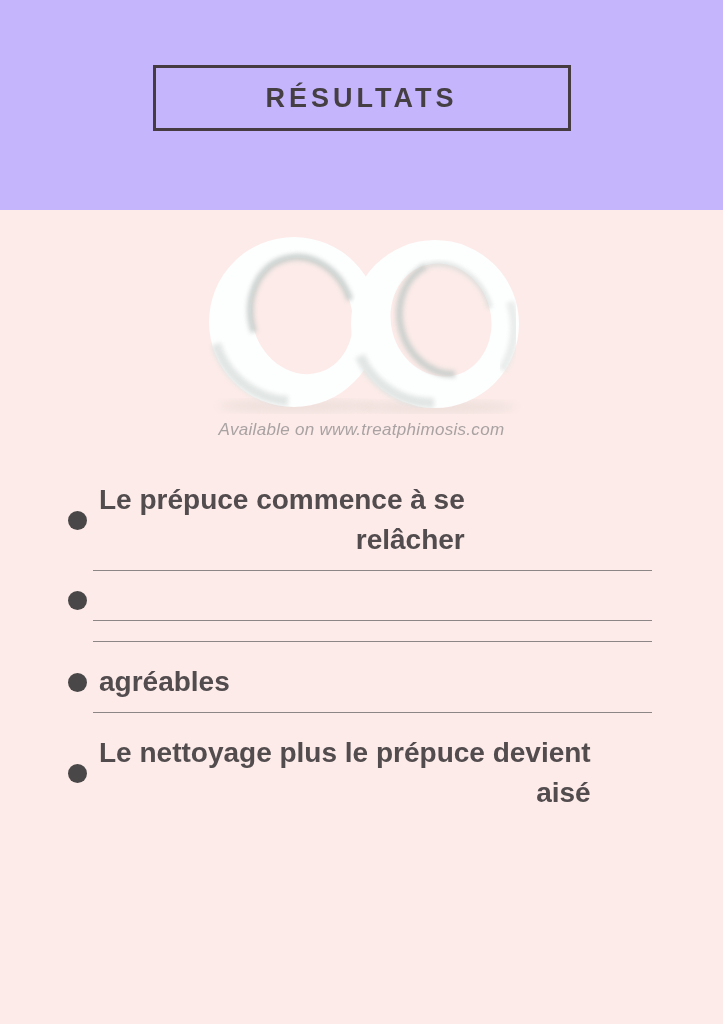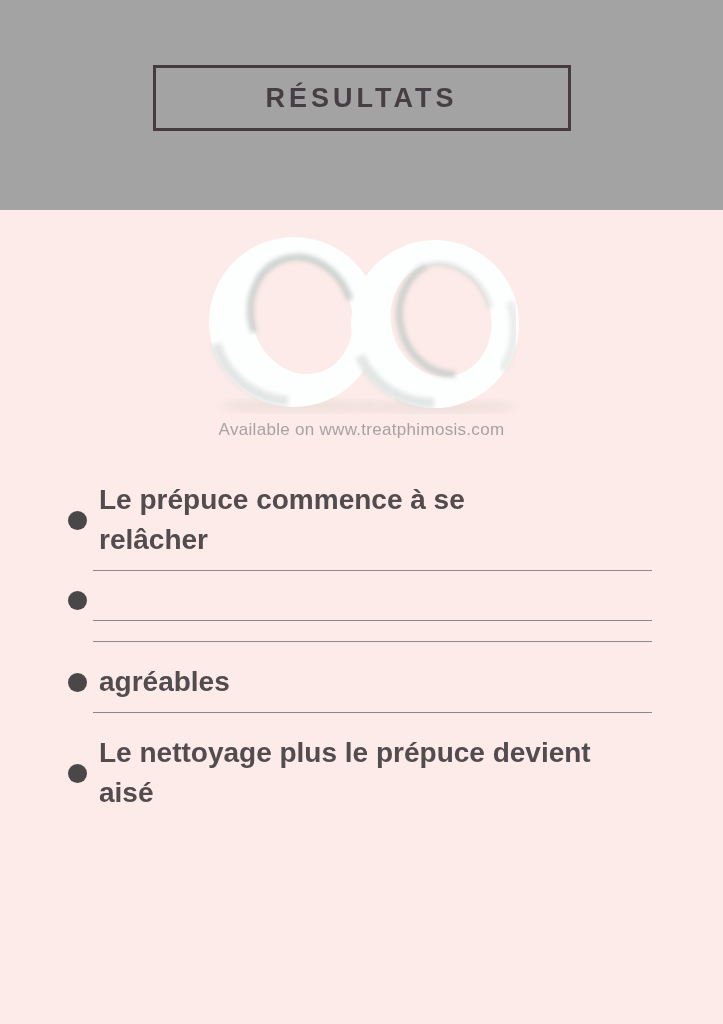--- a/index.html
+++ b/index.html
@@ -7,21 +7,21 @@
     position: relative;
     width: 723px;
     height: 1024px;
     background: #fcebe8;
     font-family: "Liberation Sans", sans-serif;
     overflow: hidden;
   }
   
   .header {
     height: 210px;
-    background: #a3a3a3;
+    background: #c4b5fd;
     display: flex;
     justify-content: center;
     align-items: flex-start;
   }
   .title-box {
     box-sizing: border-box;
     margin-top: 65px;
     width: 418px;
     height: 66px;
     border: 3px solid #453b40;
@@ -35,29 +35,31 @@
     font-weight: bold;
     letter-spacing: 4px;
     color: #453e42;
   }
   
   .product { margin: 0; }
   .rings-svg { display: block; margin: 22px auto 0; }
   .caption {
     margin-top: 6px;
     text-align: center;
+    font-style: italic;
     font-size: 17px;
     letter-spacing: 0.3px;
     color: #a9a2a3;
   }
   
   .results {
     list-style: none;
     margin: 40px 0 0;
     padding: 0 71px 0 68px;
+    text-align: right;
   }
   .result {
     display: flex;
     align-items: center;
   }
   .bullet {
     flex: 0 0 auto;
     width: 19px;
     height: 19px;
     border-radius: 50%;

